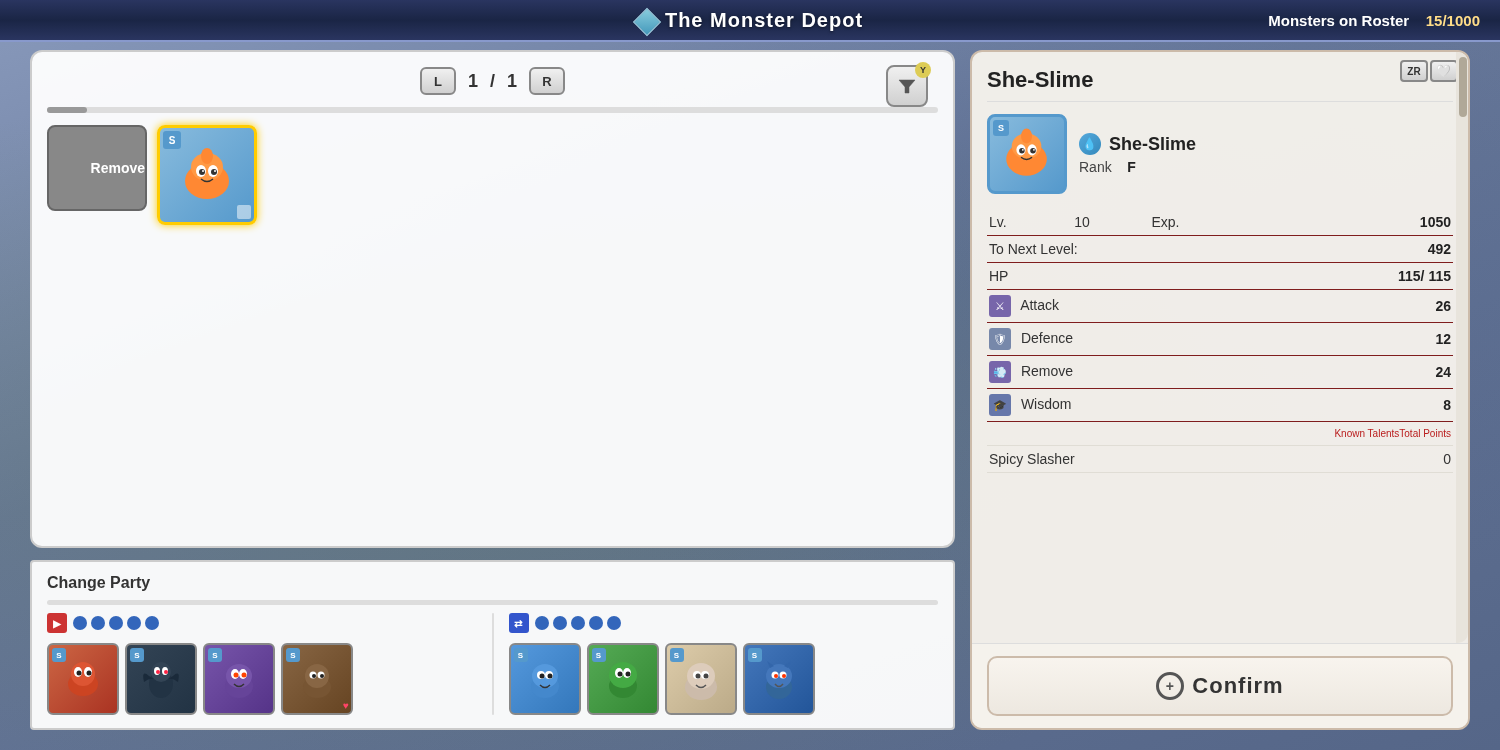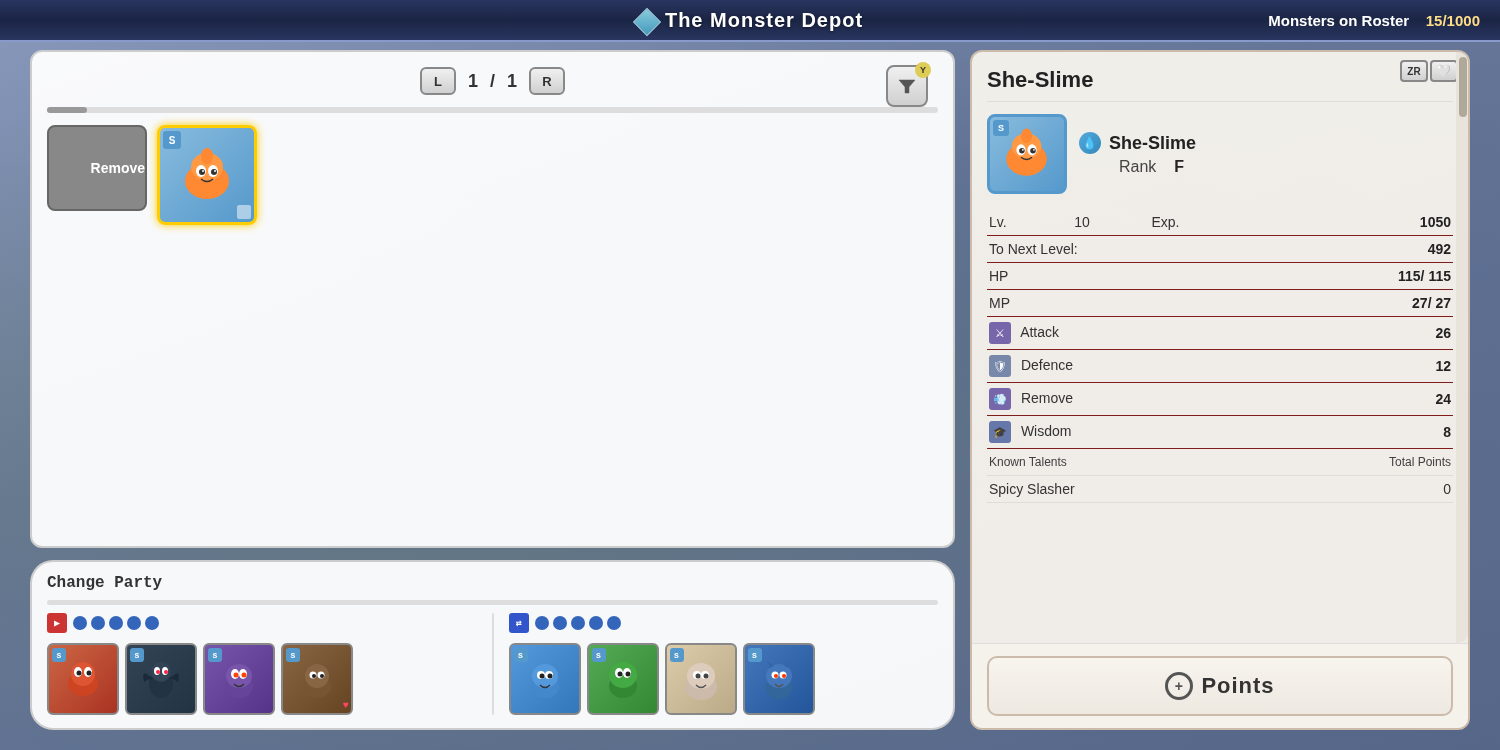--- a/index.html
+++ b/index.html
@@ -226,25 +226,24 @@
       right: 3px;
       width: 14px;
       height: 14px;
       background: rgba(255,255,255,0.5);
       border-radius: 2px;
     }
 
     
     .change-party-box {
       background: rgba(255,255,255,0.95);
-      border-radius: 23px;
+      border-radius: 4px;
       padding: 12px 15px;
       border: 2px solid #cccccc;
       height: 170px;
-      font-family: Liberation Mono, monospace;
     }
     .change-party-title {
       font-size: 16px;
       font-weight: bold;
       color: #333;
       margin-bottom: 8px;
     }
     .party-scroll-track {
       height: 5px;
       background: #ddd;
@@ -404,23 +403,22 @@
       justify-content: center;
       font-size: 12px;
       color: white;
     }
     .monster-detail-name {
       font-size: 18px;
       font-weight: bold;
       color: #222;
     }
     .rank-line {
-      font-size: 16px;
+      font-size: 14px;
       color: #444;
-      margin-left: 40px;
     }
     .rank-value {
       font-weight: bold;
       color: #222;
     }
     .zr-badge {
       position: absolute;
       top: 8px;
       right: 40px;
       width: 28px;
@@ -482,24 +480,24 @@
       margin-right: 6px;
       vertical-align: middle;
     }
     .stat-icon.purple { background: #7766aa; }
     .stat-icon.shield { background: #7788aa; }
     .stat-icon.graduate { background: #6677aa; }
     .stat-icon.ring { background: #8877aa; }
 
     .known-talents-header {
       display: flex;
-      justify-content: space-between;
+      justify-content: flex-end;
       padding: 6px 2px;
-      font-size: 12px;
-      color: #404040;
+      font-size: 10px;
+      color: #b91c1c;
       border-bottom: 1px solid #e0ddd5;
     }
     .talent-row {
       display: flex;
       justify-content: space-between;
       padding: 5px 2px;
       font-size: 14px;
       color: #333;
       border-bottom: 1px solid #e0ddd5;
       gap: 48px;
@@ -842,27 +840,20 @@
         <tr>
           <td colspan="3">
             <span>HP</span>
           </td>
           <td>
             <span>115/</span>
             <span>115</span>
           </td>
         </tr>
         <tr>
-          <td colspan="3">MP</td>
-          <td>
-            <span>27/</span>
-            <span>27</span>
-          </td>
-        </tr>
-        <tr>
           <td colspan="3">
             <span class="stat-icon purple">⚔</span>
             <span>Attack</span>
           </td>
           <td>26</td>
         </tr>
         <tr>
           <td colspan="3">
             <span class="stat-icon shield">🛡</span>
             <span>Defence</span>
@@ -897,18 +888,18 @@
 
       <div class="right-scrollbar">
         <div class="right-scrollbar-thumb"></div>
       </div>
 
     </div>
 
     <div class="confirm-btn-area">
       <div class="confirm-btn">
         <div class="confirm-circle">+</div>
-        <span>Points</span>
+        <span>Confirm</span>
       </div>
     </div>
   </div>
 
 </div>
 
 </body></html>

